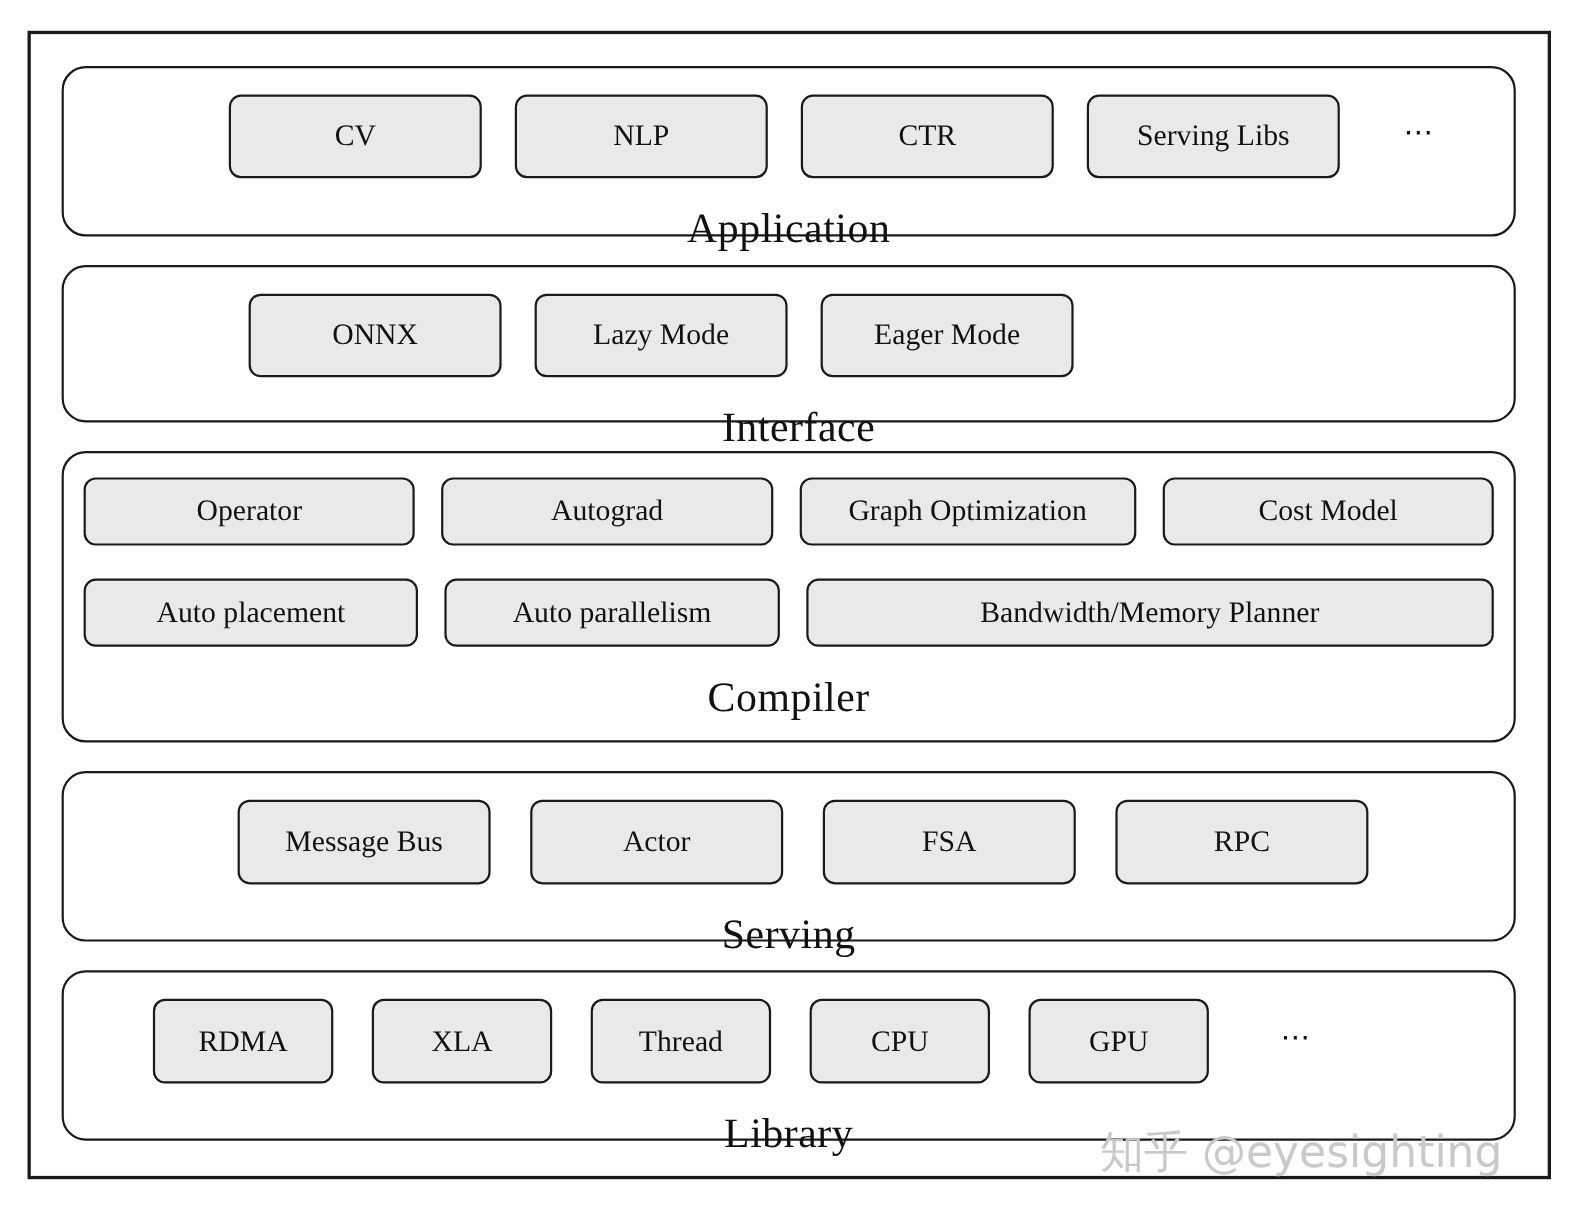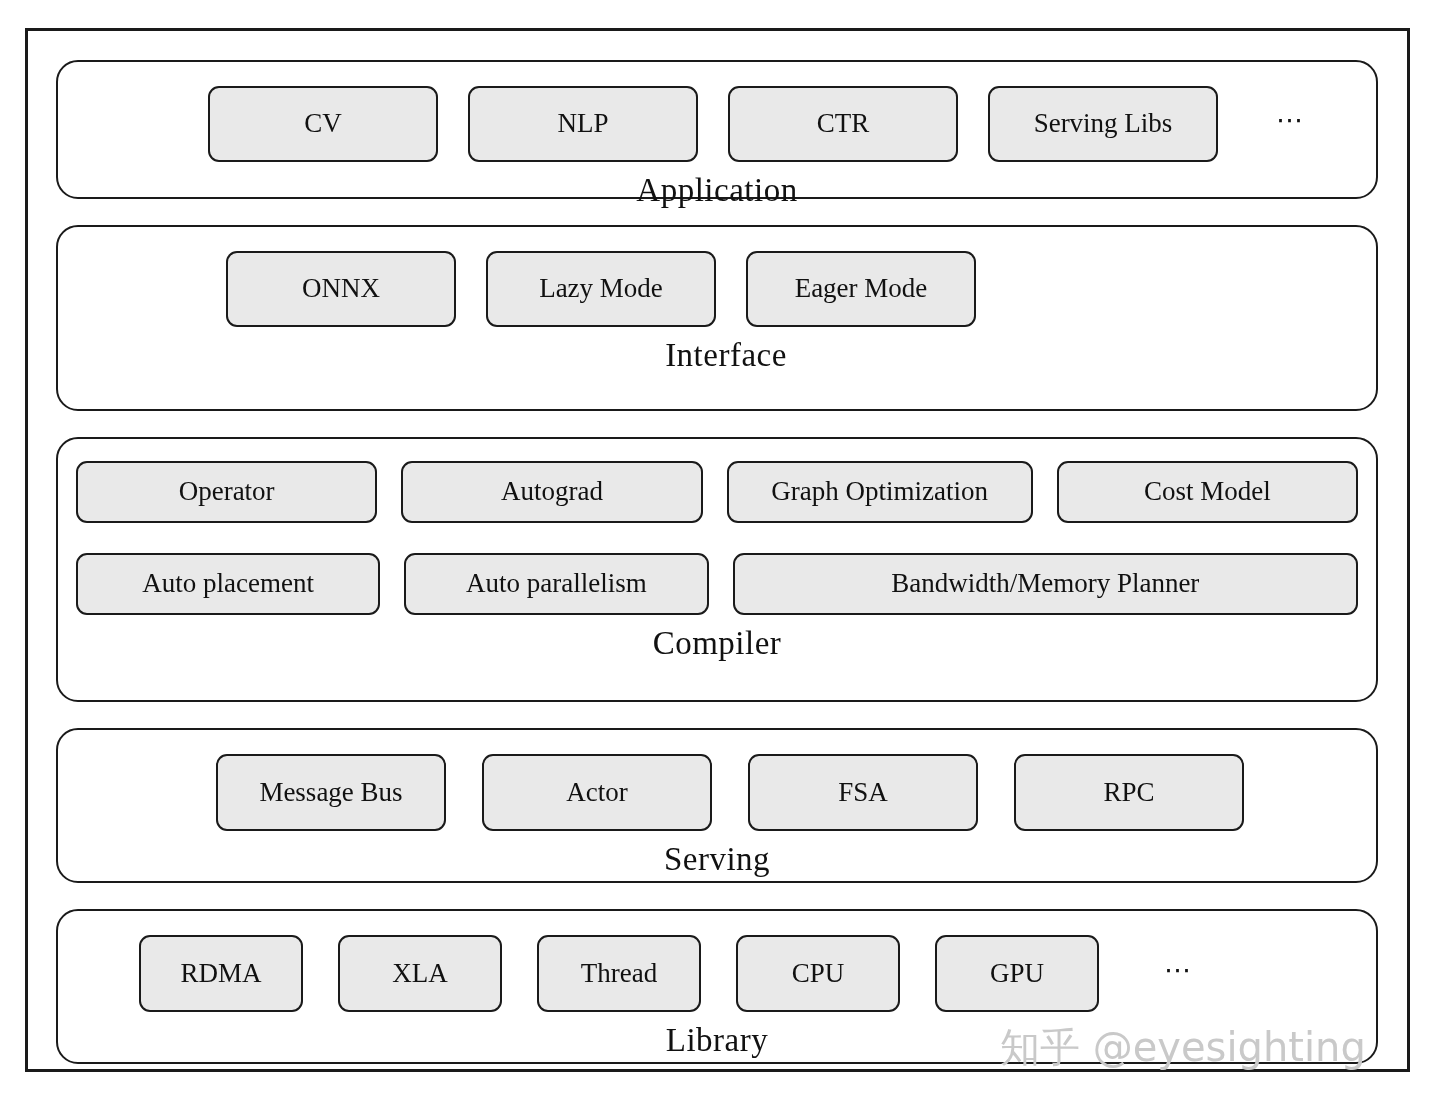--- a/index.html
+++ b/index.html
@@ -78,34 +78,34 @@
 
   .ellipsis {
     font-size: 27px;
     letter-spacing: 3px;
     color: #111111;
     padding-bottom: 8px;
   }
 
   .layer-title {
     text-align: center;
-    font-size: 33px;
+    font-size: 38px;
     letter-spacing: 0.5px;
     color: #111111;
-    margin-top: 10px;
+    margin-top: 24px;
     margin-bottom: 4px;
   }
 
   
-  #layer-application { height: 139px; }
+  #layer-application { height: 155px; }
   #layer-application .box-row { gap: 30px; padding-left: 132px; }
   #layer-application .node-box { width: 230px; height: 76px; }
   #layer-application .ellipsis { margin-left: 28px; }
 
-  #layer-interface { height: 186px; padding-left: 36px; }
+  #layer-interface { height: 143px; padding-left: 36px; }
   #layer-interface .box-row { gap: 30px; padding-left: 132px; }
   #layer-interface .node-box { width: 230px; height: 76px; }
 
   #layer-compiler { height: 265px; padding-top: 22px; }
   #layer-compiler .rows { gap: 30px; }
   #layer-compiler .box-row { gap: 24px; }
   #layer-compiler .node-box { height: 62px; }
   #layer-compiler .box-row:nth-child(1) .node-box:nth-child(1) { width: 305px; }
   #layer-compiler .box-row:nth-child(1) .node-box:nth-child(2) { width: 305px; }
   #layer-compiler .box-row:nth-child(1) .node-box:nth-child(3) { width: 310px; }

